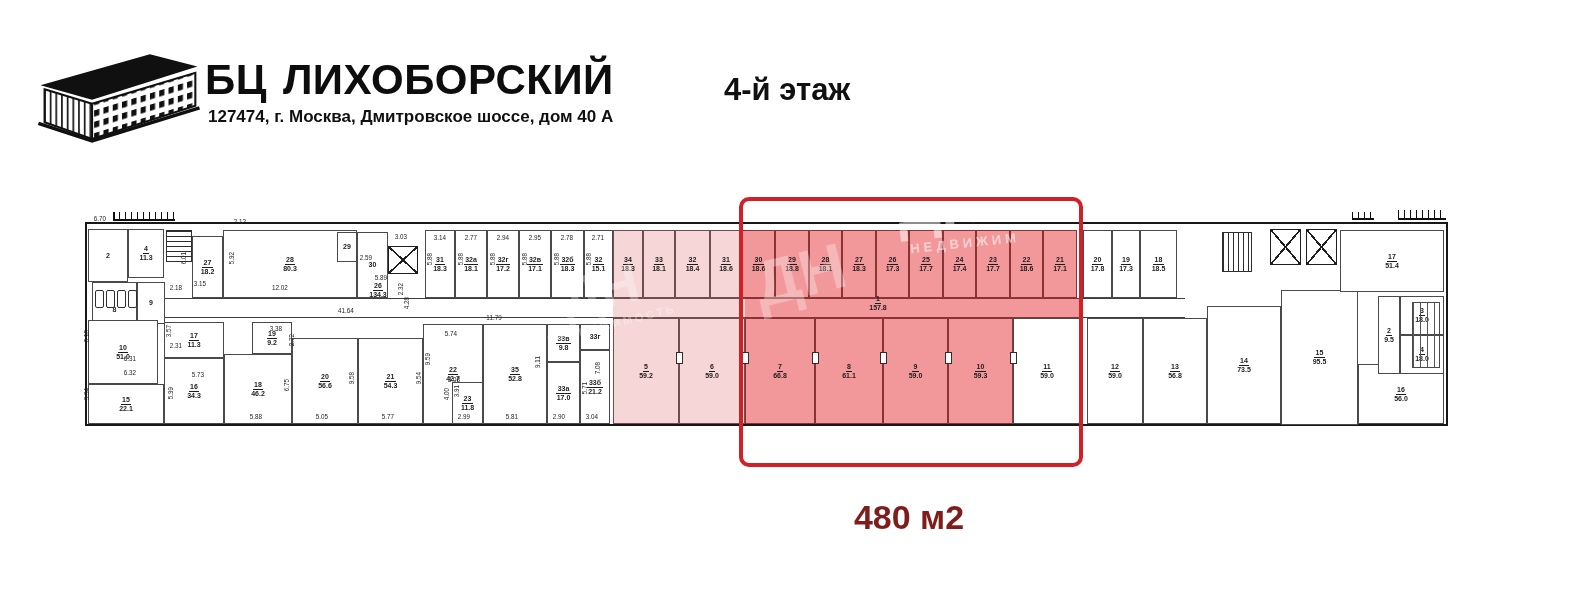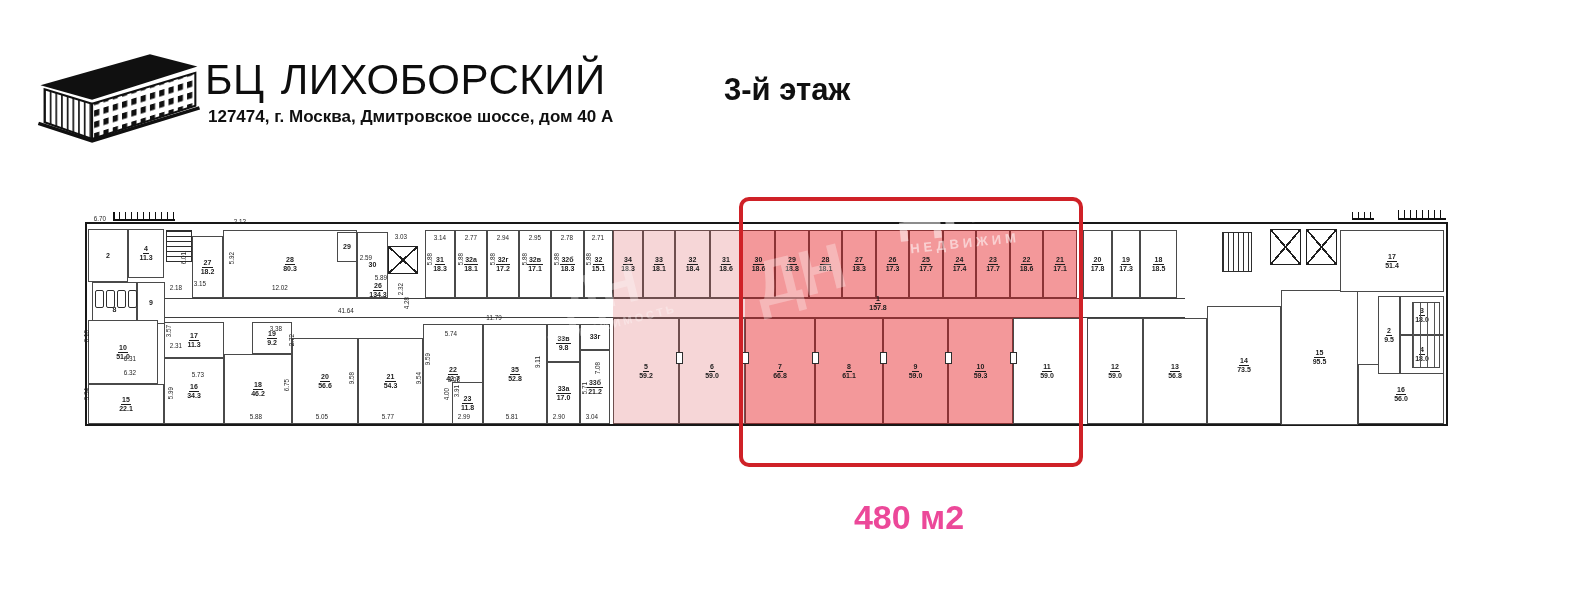--- a/index.html
+++ b/index.html
@@ -2,25 +2,25 @@
 <html><head>
 <meta charset="utf-8">
 <style>
   html,body{margin:0;padding:0;}
   body{
     width:1592px;height:600px;background:#ffffff;position:relative;overflow:hidden;
     font-family:"Liberation Sans", sans-serif;
   }
   
   .logo{position:absolute;left:36px;top:48px;width:170px;height:95px;}
-  .brand{position:absolute;left:205px;top:56px;font-size:42px;font-weight:400;color:#0d0d0d;letter-spacing:.5px;white-space:nowrap;}
+  .brand{position:absolute;left:205px;top:56px;font-size:42px;font-weight:700;color:#0d0d0d;letter-spacing:.5px;white-space:nowrap;}
   .brand .bc{margin-right:16px;}
   .addr{position:absolute;left:208px;top:107px;font-size:17px;font-weight:700;color:#101010;white-space:nowrap;}
   .floor-title{position:absolute;left:724px;top:72px;font-size:31px;font-weight:700;color:#101010;white-space:nowrap;}
-  .callout{position:absolute;left:784px;top:498px;width:250px;text-align:center;font-size:34px;font-weight:700;color:#ec4899;}
+  .callout{position:absolute;left:784px;top:498px;width:250px;text-align:center;font-size:34px;font-weight:700;color:#7f1d1d;}
   
   #plan{position:absolute;left:0;top:0;width:1592px;height:600px;}
   .outline{position:absolute;border:2.5px solid #181818;background:#ffffff;box-sizing:border-box;z-index:0;}
   .corridor{position:absolute;box-sizing:border-box;border-top:1.5px solid #3e3e3e;border-bottom:1.5px solid #3e3e3e;background:#fff;z-index:1;}
   .corridor.f-p{background:#f6d6d7;border-color:#6e4e4e;}
   .corridor.f-r{background:#f3989a;border-color:#8a3335;}
   .room{position:absolute;box-sizing:border-box;border:1px solid #4a4a4a;background:#fff;display:flex;align-items:center;justify-content:center;z-index:2;}
   .room.f-p{background:#f6d6d7;border-color:#6e4e4e;}
   .room.f-r{background:#f3989a;border-color:#8a3335;}
   .room.f-n{background:transparent;border:none;z-index:3;}
@@ -59,21 +59,21 @@
     <polygon points="6,40 52,54 52,88 6,72" fill="url(#col)"></polygon>
     <polygon points="52,54 152,24 152,56 52,88" fill="#ffffff" stroke="#101010" stroke-width="2"></polygon>
     <polygon points="52,54 152,24 152,56 52,88" fill="url(#win)"></polygon>
     <path d="M0 73 L52 90 L156 58" stroke="#101010" stroke-width="3.5" fill="none"></path>
   </svg>
 </div>
 <div class="brand">
   <span class="bc">БЦ</span><span>ЛИХОБОРСКИЙ</span>
 </div>
 <div class="addr">127474, г. Москва, Дмитровское шоссе, дом 40 А</div>
-<div class="floor-title">3-й этаж</div>
+<div class="floor-title">4-й этаж</div>
 
 <div id="plan">
     <div class="outline" style="left: 85px; top: 222px; width: 1363px; height: 204px;"></div>
     <div class="corridor" style="left: 165px; top: 298px; width: 448px; height: 20px;"></div>
     <div class="corridor f-p" style="left: 613px; top: 298px; width: 132px; height: 20px;"></div>
     <div class="corridor f-r" style="left: 745px; top: 298px; width: 336px; height: 20px;"></div>
     <div class="corridor" style="left: 1081px; top: 298px; width: 104px; height: 20px;"></div>
     <div class="room" style="left: 88px; top: 229px; width: 40px; height: 53px;">
       <div class="rlabel">
         <span class="rnum">2</span>

